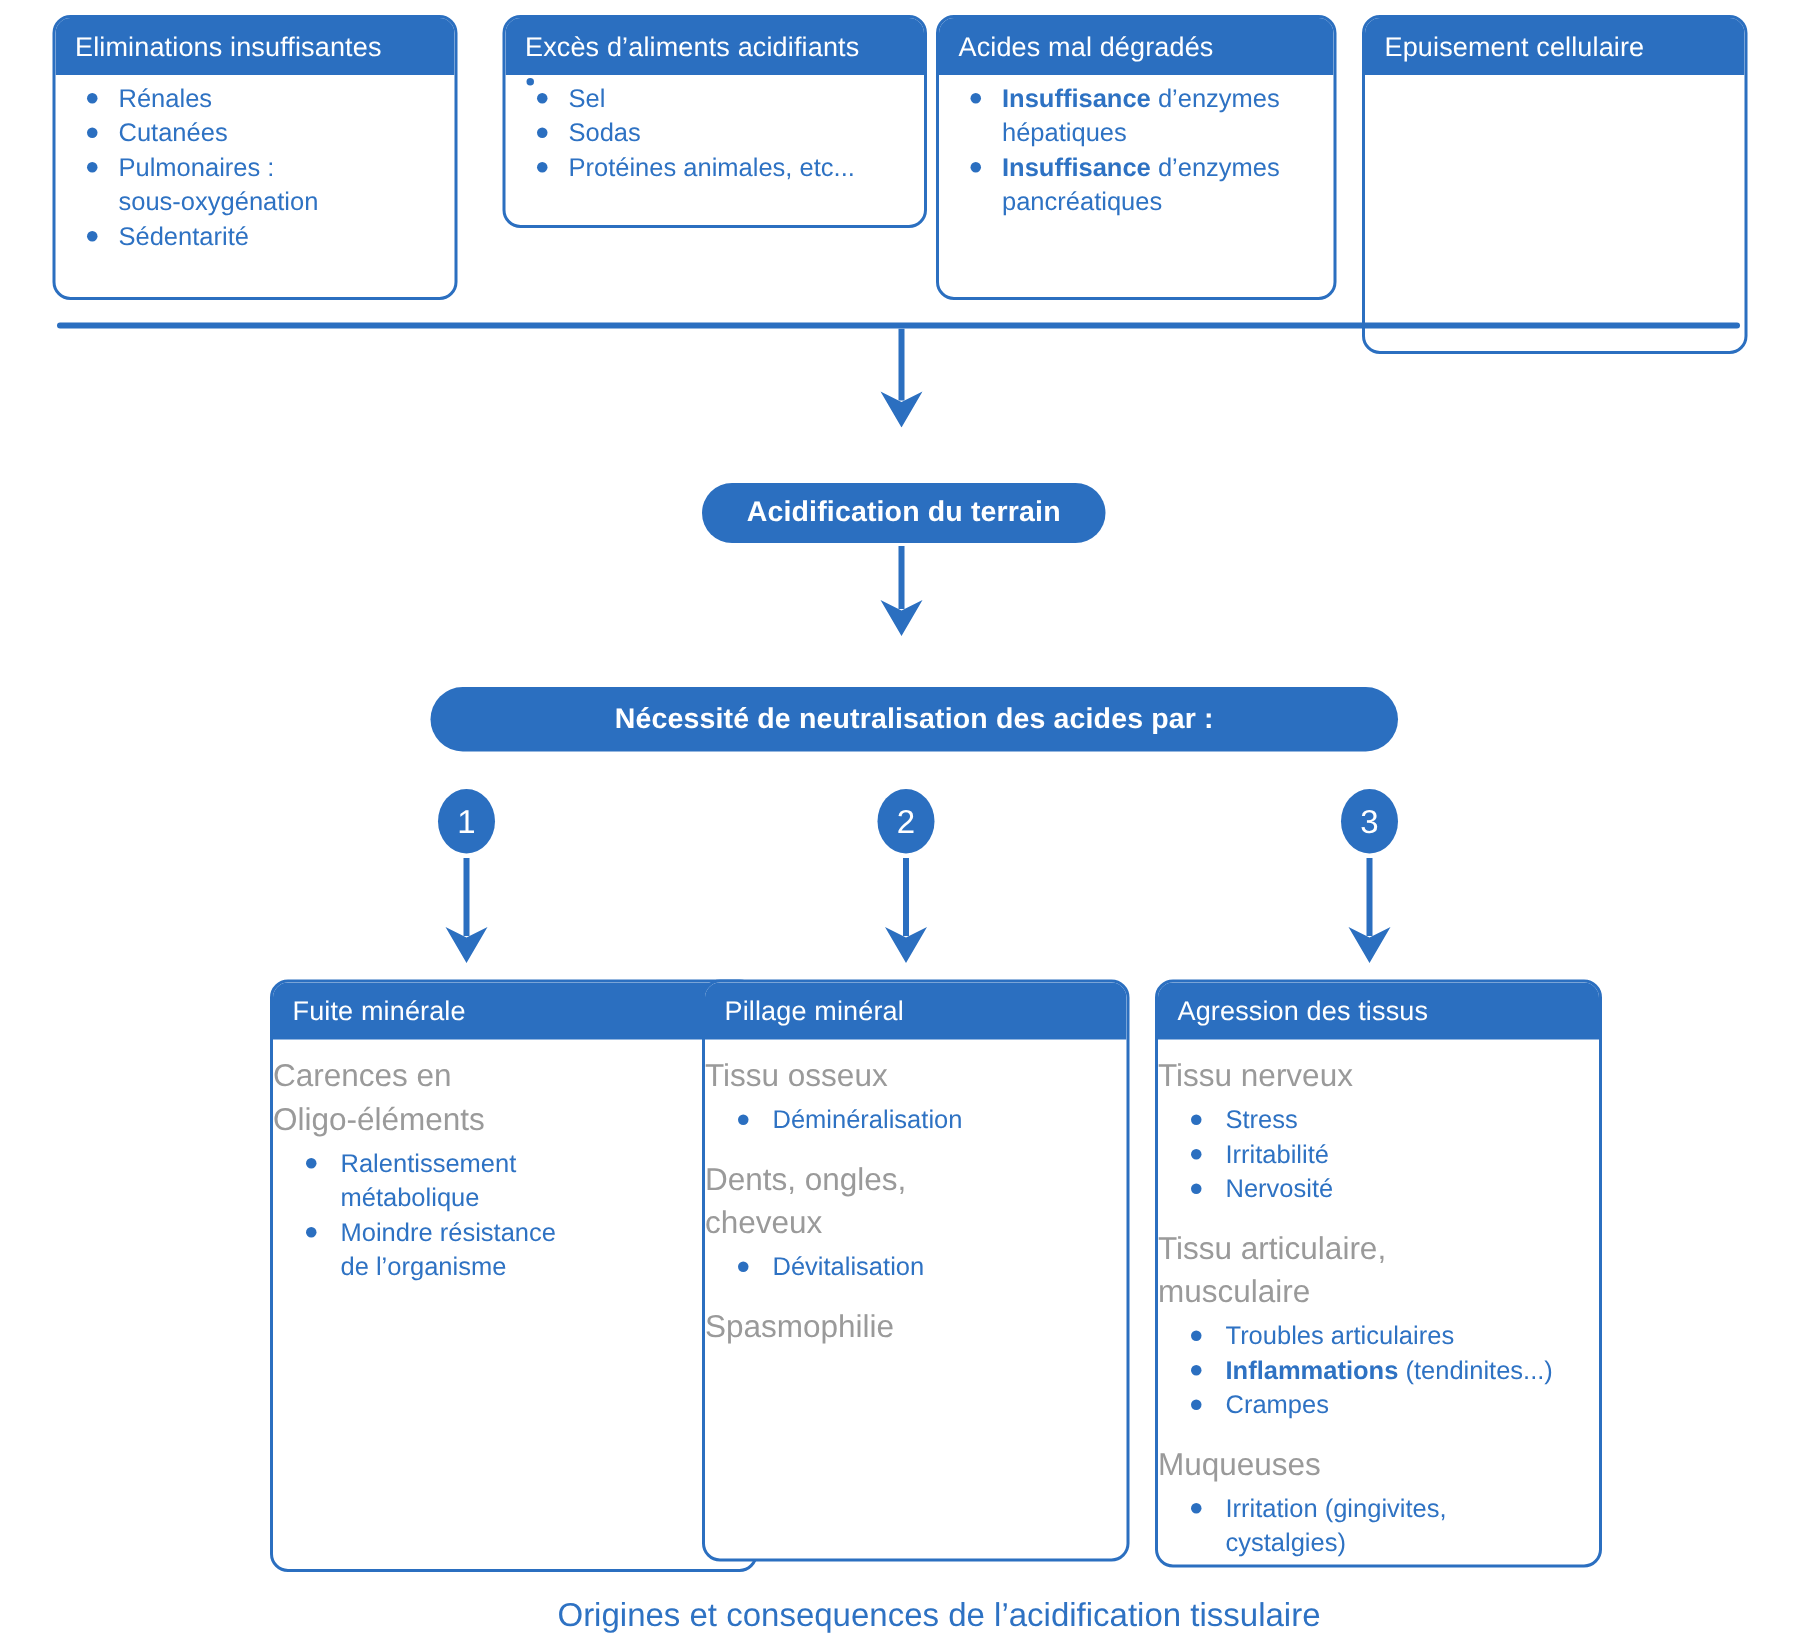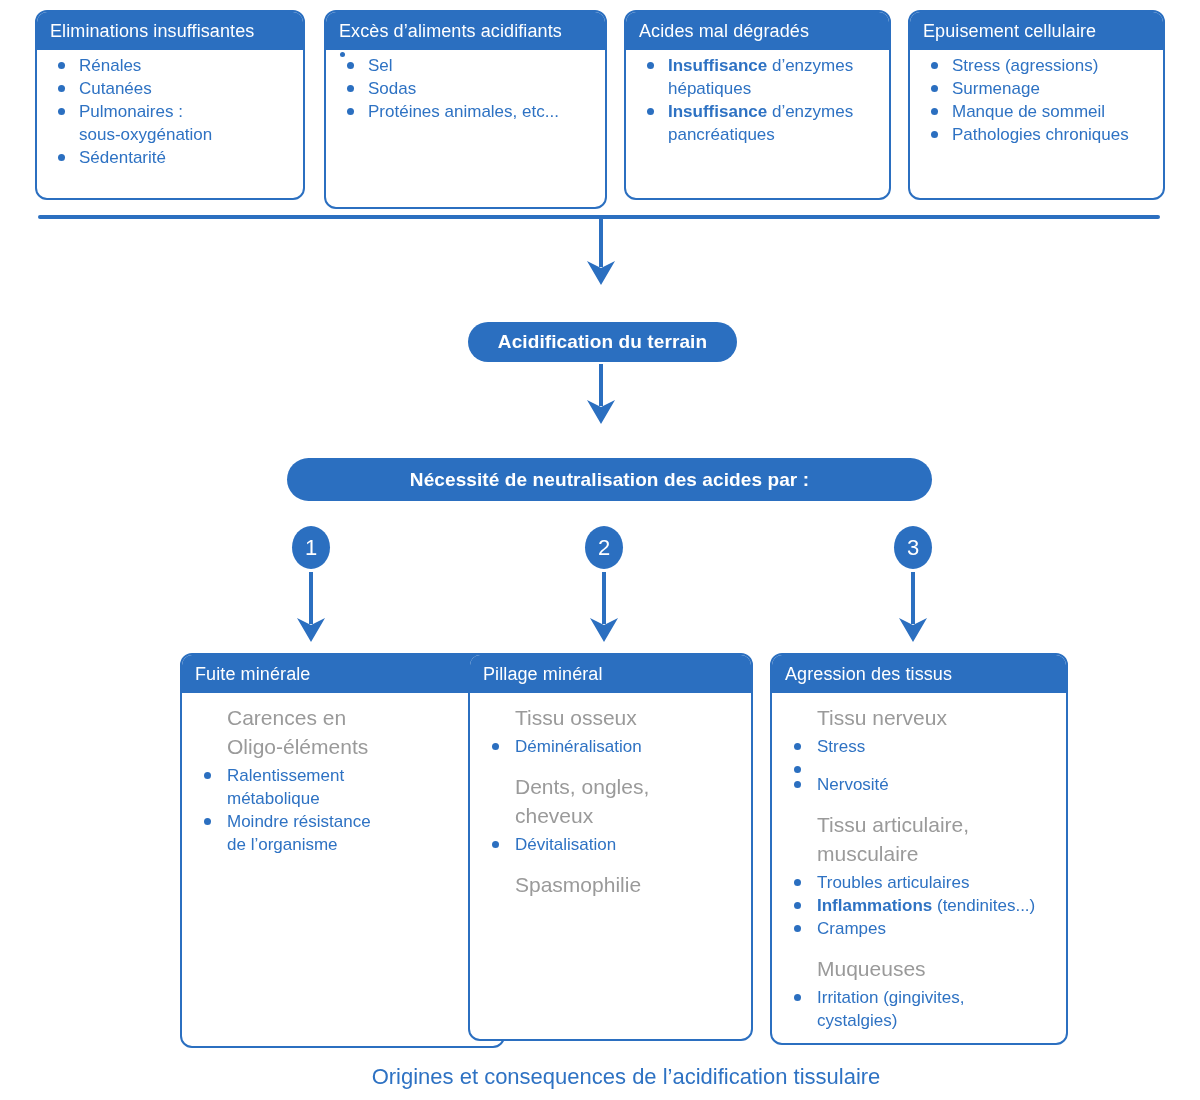--- a/index.html
+++ b/index.html
@@ -19,21 +19,21 @@
   ul.blist{list-style:none;padding:4px 8px 0 6px;}
   ul.blist li{display:grid;grid-template-columns:36px 1fr;align-items:start;}
   .dot{width:7px;height:7px;border-radius:50%;background:var(--blue);margin:8px auto 0 auto;}
   .itext{white-space:pre-line;color:var(--blue-text);font-size:17px;line-height:23px;font-weight:500;padding-right:4px;}
   .itext b{font-weight:bold;text-align:center;}
 
   .stray-dot{position:absolute;left:14px;top:40px;width:5px;height:5px;border-radius:50%;background:var(--blue);}
 
   
   .bbody{padding:10px 6px 0 0;}
-  .ghead{color:var(--gray);font-size:21px;line-height:29px;font-weight:400;padding-left:45px;white-space:pre-line;margin-bottom:2px;}
+  .ghead{color:var(--gray);font-size:21px;line-height:29px;font-weight:400;white-space:pre-line;margin-bottom:2px;}
   .sec{margin-top:0;}
   .sec + .sec{margin-top:14px;}
   .bbody ul.blist{padding:1px 6px 0 6px;}
   .bbody ul.blist li{grid-template-columns:39px 1fr;}
 
   
   .divider{position:absolute;left:38px;top:215px;width:1122px;height:4px;background:var(--blue);border-radius:2px;}
 
   
   .arrow{position:absolute;}
@@ -68,21 +68,21 @@
           <span class="itext">Pulmonaires :
 sous-oxygénation</span>
         </li>
       <li>
           <span class="dot"></span>
           <span class="itext">Sédentarité</span>
         </li>
     </ul>
   </div>
 
-  <div class="box" style="left:324px;top:10px;width:283px;height:199px">
+  <div class="box" style="left:335px;top:10px;width:283px;height:142px">
     <div class="hdr">Excès d’aliments acidifiants</div>
     <span class="stray-dot"></span>
     <ul class="blist">
       <li>
           <span class="dot"></span>
           <span class="itext">Sel</span>
         </li>
       <li>
           <span class="dot"></span>
           <span class="itext">Sodas</span>
@@ -103,40 +103,22 @@
 hépatiques</span></span>
         </li>
       <li>
           <span class="dot"></span>
           <span class="itext"><b>Insuffisance</b><span> d’enzymes
 pancréatiques</span></span>
         </li>
     </ul>
   </div>
 
-  <div class="box" style="left:908px;top:10px;width:257px;height:190px">
+  <div class="box" style="left:908px;top:10px;width:257px;height:226px">
     <div class="hdr">Epuisement cellulaire</div>
-    <ul class="blist">
-      <li>
-          <span class="dot"></span>
-          <span class="itext">Stress (agressions)</span>
-        </li>
-      <li>
-          <span class="dot"></span>
-          <span class="itext">Surmenage</span>
-        </li>
-      <li>
-          <span class="dot"></span>
-          <span class="itext">Manque de sommeil</span>
-        </li>
-      <li>
-          <span class="dot"></span>
-          <span class="itext">Pathologies chroniques</span>
-        </li>
-    </ul>
   </div>
 
   <div class="divider"></div>
 
   <svg class="arrow" style="left:585px;top:219px" width="32" height="66" viewBox="0 0 32 66">
     <line x1="16" y1="0" x2="16" y2="48" stroke="#2b6fc0" stroke-width="4"></line>
     <polygon points="2,42 16,49 30,42 16,66" fill="#2b6fc0"></polygon>
   </svg>
 
   <div class="pill" style="left:468px;top:322px;width:269px;height:40px;font-size:19px">Acidification du terrain</div>
@@ -220,20 +202,21 @@
     <div class="bbody">
       <div class="sec">
         <div class="ghead">Tissu nerveux</div>
         <ul class="blist">
           <li>
               <span class="dot"></span>
               <span class="itext">Stress</span>
             </li>
           <li>
               <span class="dot"></span>
+              <span class="itext">Irritabilité</span>
             </li>
           <li>
               <span class="dot"></span>
               <span class="itext">Nervosité</span>
             </li>
         </ul>
       </div>
       <div class="sec">
         <div class="ghead">Tissu articulaire,
 musculaire</div>

